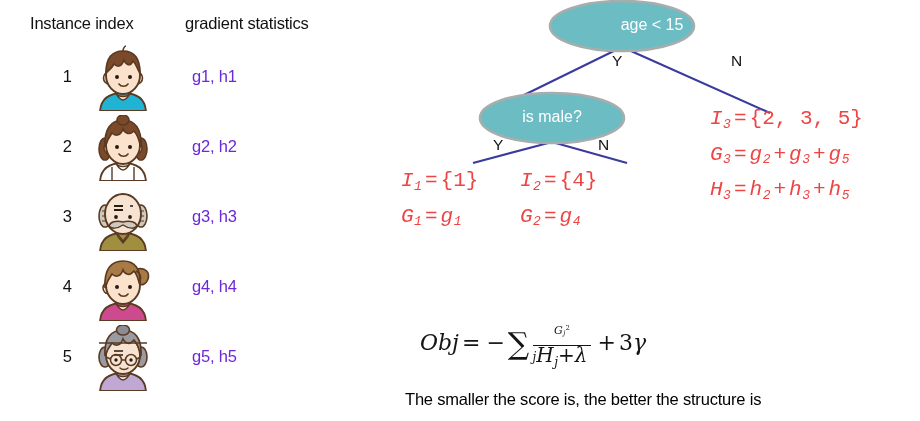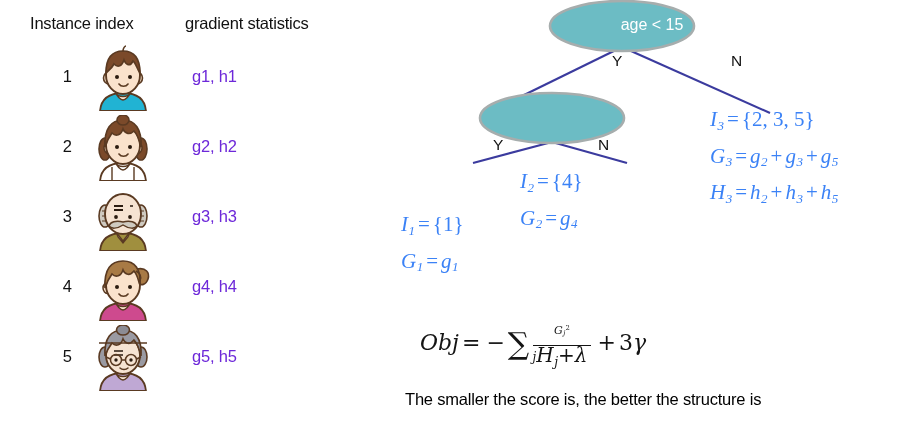--- a/index.html
+++ b/index.html
@@ -79,40 +79,40 @@
     color: #111111;
   }
   #branch-root-yes  { left: 267px; top: 52px; }
   #branch-root-no   { left: 386px; top: 52px; }
   #branch-male-yes  { left: 148px; top: 136px; }
   #branch-male-no   { left: 253px; top: 136px; }
 
   
   .math {
     position: absolute;
-    font-family: Liberation Serif, serif;
-    color: #3b82f6;
+    font-family: Liberation Mono, monospace;
+    color: #ef4444;
     white-space: nowrap;
   }
   .mrow { display: block; font-size: 21px; line-height: 30px; }
   .mi { font-style: italic; }
   .sub {
     font-size: 0.62em;
     vertical-align: -0.28em;
     font-style: italic;
     padding-left: 0.5px;
   }
   .sup {
     font-size: 0.62em;
     vertical-align: 0.52em;
     font-style: normal;
   }
   .op { padding: 0 3px; }
 
-  #leaf-1-math { left: 56px;  top: 166px; margin-top: 43px; }
+  #leaf-1-math { left: 56px;  top: 166px; }
   #leaf-2-math { left: 175px; top: 166px; }
   #leaf-3-math { left: 365px; top: 104px; }
 
   
   #objective {
     position: absolute;
     left: 75px;
     top: 318px;
     font-family: "DejaVu Serif", "Liberation Serif", serif;
     font-size: 22px;
@@ -282,20 +282,21 @@
     <line x1="277" y1="47" x2="177" y2="96" stroke="#3B3B9E" stroke-width="2.1"></line>
     <line x1="277" y1="47" x2="425" y2="113" stroke="#3B3B9E" stroke-width="2.1"></line>
     <line x1="207" y1="142" x2="128" y2="163" stroke="#3B3B9E" stroke-width="2.1"></line>
     <line x1="207" y1="142" x2="282" y2="163" stroke="#3B3B9E" stroke-width="2.1"></line>
 
     <ellipse cx="277" cy="26" rx="72" ry="25" fill="#6CBCC4" stroke="#A6ADAD" stroke-width="2.6"></ellipse>
     <ellipse cx="207" cy="118" rx="72" ry="25" fill="#6CBCC4" stroke="#A6ADAD" stroke-width="2.6"></ellipse>
   </svg>
 
   <div class="node-label" id="node-root-label">age &lt; 15</div>
+  <div class="node-label" id="node-male-label">is male?</div>
 
   <div class="branch-label" id="branch-root-yes">Y</div>
   <div class="branch-label" id="branch-root-no">N</div>
   <div class="branch-label" id="branch-male-yes">Y</div>
   <div class="branch-label" id="branch-male-no">N</div>
 
   <div class="math" id="leaf-1-math">
     <span class="mrow">
       <span class="mi">I</span><span class="sub">1</span><span class="op">=</span><span>{1}</span>
     </span>

